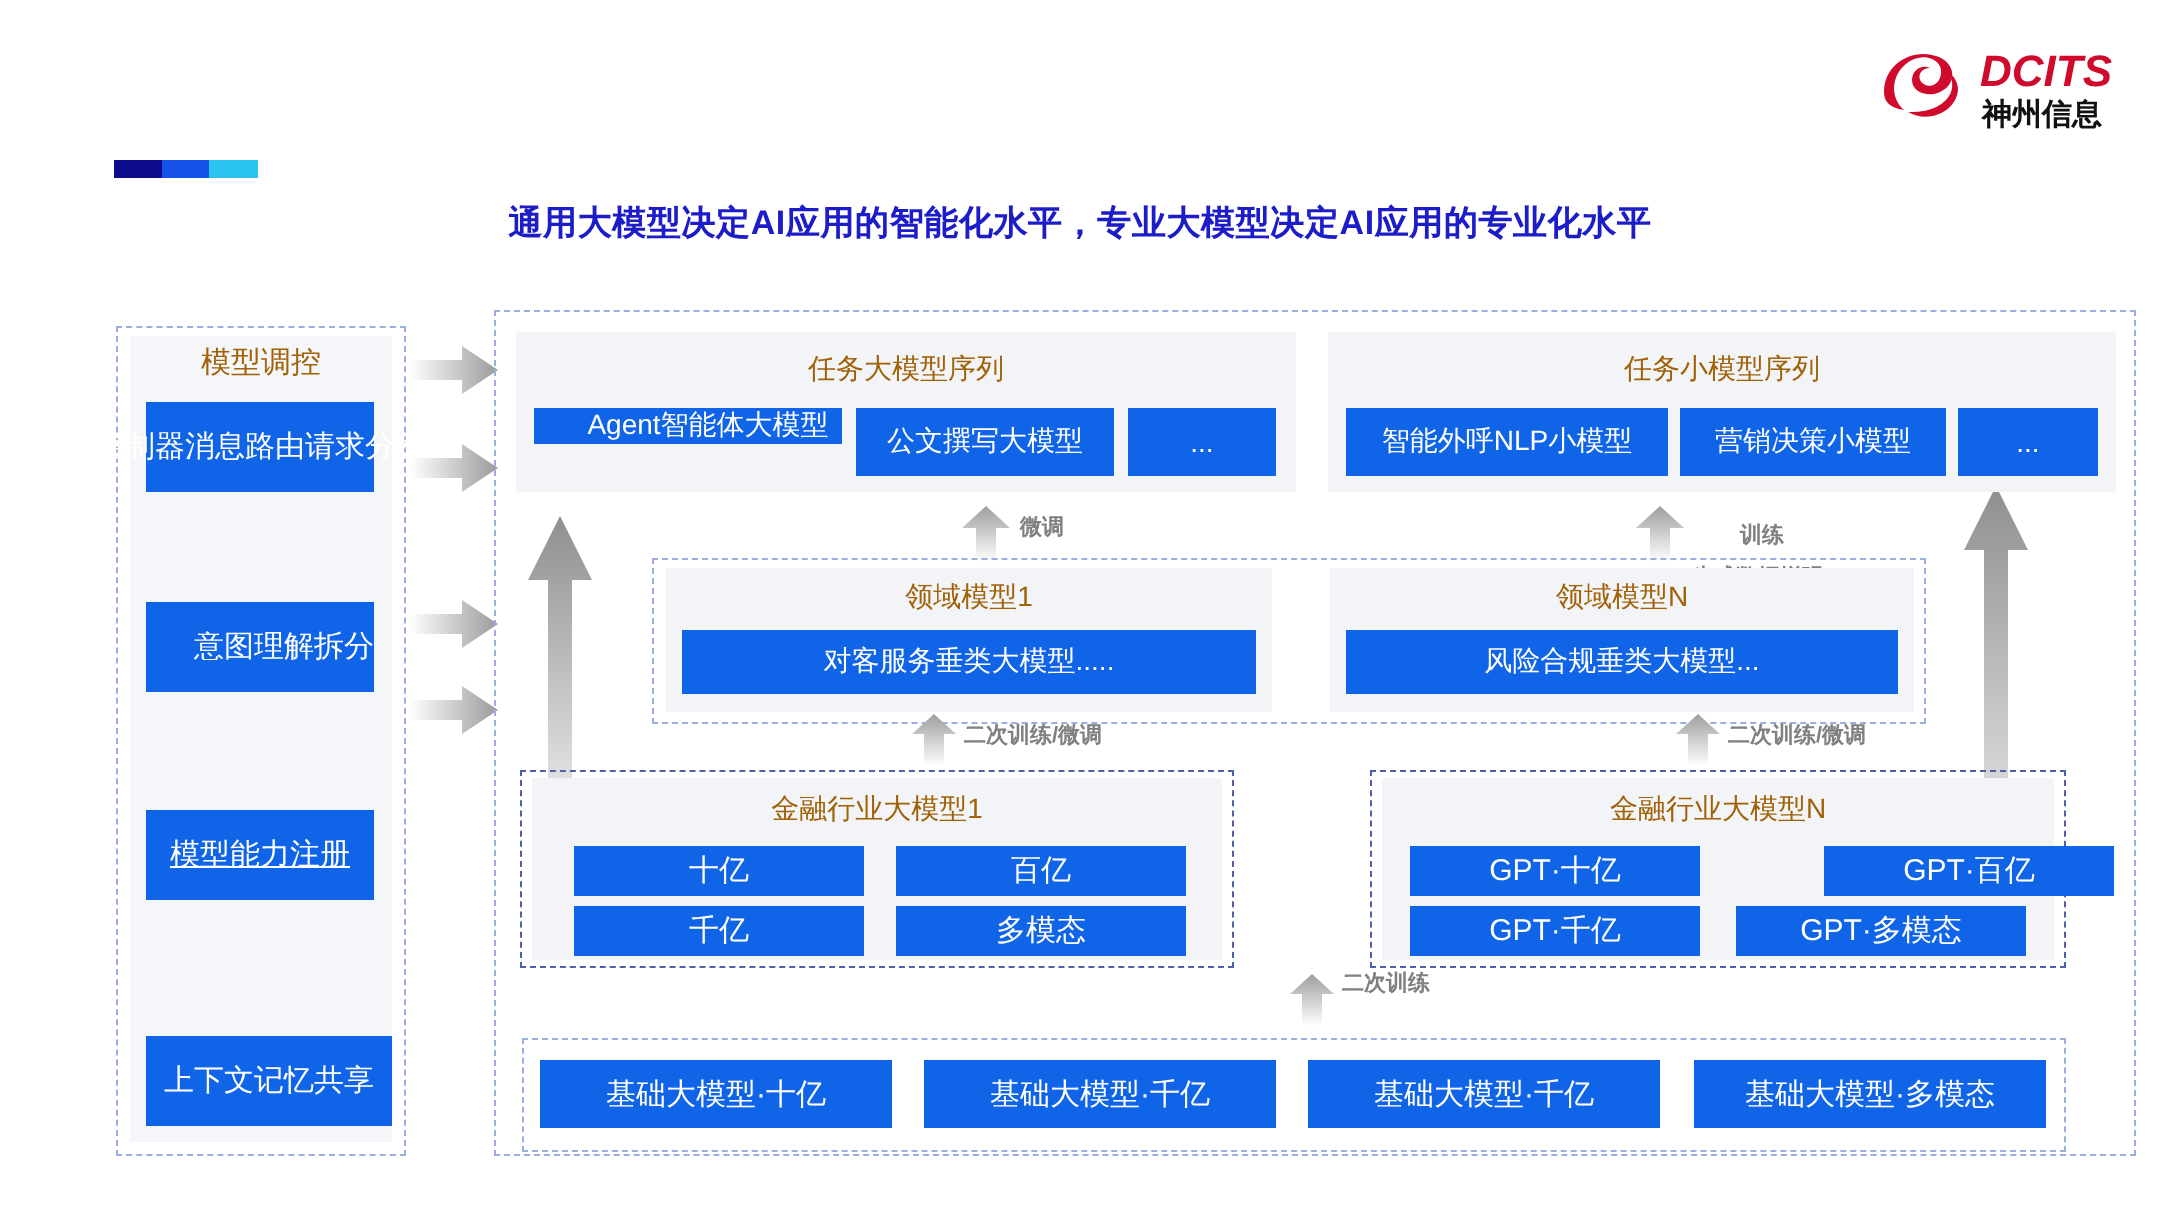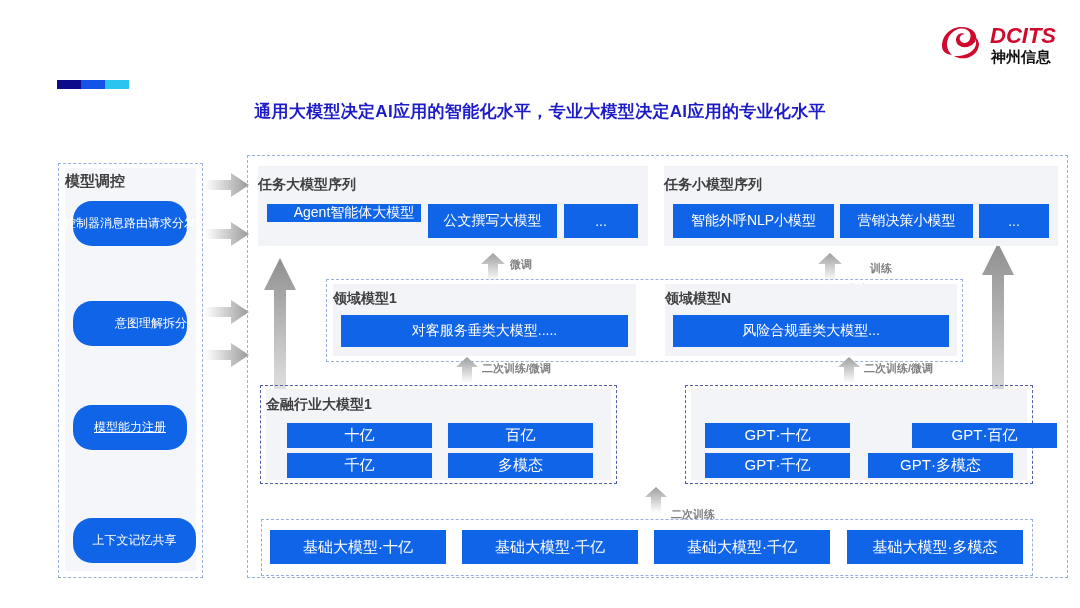--- a/index.html
+++ b/index.html
@@ -39,33 +39,33 @@
     box-sizing:border-box;
   }
   .dash-dark{border-color:#4f5fa8;}
   .panel{
     position:absolute;
     background:#f2f4f8;
     box-sizing:border-box;
   }
   .panel-title{
     position:absolute;left:0;right:0;
-    text-align:left;font-size:14px;font-weight:bold;color:#404040;
+    text-align:center;font-size:14px;font-weight:normal;color:#a16207;
     white-space:nowrap;
   }
   .bbox{
     position:absolute;
     background:#1064e8;
     color:#ffffff;
     display:flex;align-items:center;justify-content:center;
     font-size:14px;
     box-sizing:border-box;
     white-space:nowrap;
   }
-  .bbox.sm{font-size:12px;border-radius:19px;}
+  .bbox.sm{font-size:15px;}
   .bbox.lg{font-size:15px;}
 
   
   .arr-up{position:absolute;}
   .arr-right{position:absolute;}
   .cap{
     position:absolute;font-size:11px;color:#808080;white-space:nowrap;
     font-weight:bold;line-height:13px;
   }
   .cap.ctr{text-align:center;}
@@ -278,20 +278,21 @@
   </div>
   <div class="bbox lg" style="left:287px;top:453px;width:145px;height:25px;">
     <span>千亿</span>
   </div>
   <div class="bbox lg" style="left:448px;top:453px;width:145px;height:25px;">
     <span>多模态</span>
   </div>
 
   <div class="dash dash-dark" style="left:685px;top:385px;width:348px;height:99px;"></div>
   <div class="panel" style="left:691px;top:389px;width:336px;height:91px;"></div>
+  <div class="panel-title" style="left:691px;top:396px;width:336px;">金融行业大模型N</div>
   <div class="bbox lg" style="left:705px;top:423px;width:145px;height:25px;">
     <span>GPT·十亿</span>
   </div>
   <div class="bbox lg" style="left:868px;top:423px;width:145px;height:25px;margin-left:44px;">
     <span>GPT·百亿</span>
   </div>
   <div class="bbox lg" style="left:705px;top:453px;width:145px;height:25px;">
     <span>GPT·千亿</span>
   </div>
   <div class="bbox lg" style="left:868px;top:453px;width:145px;height:25px;">
@@ -302,21 +303,21 @@
     <svg width="22" height="26" viewBox="0 0 22 26">
       <defs>
           <linearGradient id="sg5" x1="0" y1="1" x2="0" y2="0">
         <stop offset="0" stop-color="#ffffff"></stop>
             <stop offset="1" stop-color="#9e9e9e"></stop>
           </linearGradient>
         </defs>
       <path d="M6 26 L6 10 L0 10 L11 0 L22 10 L16 10 L16 26 Z" fill="url(#sg5)"></path>
     </svg>
   </div>
-  <div class="cap" style="left:671px;top:508px;">二次训练</div>
+  <div class="cap" style="left:671px;top:486px;">二次训练</div>
 
   <div class="dash" style="left:261px;top:519px;width:772px;height:57px;"></div>
   <div class="bbox lg" style="left:270px;top:530px;width:176px;height:34px;">
     <span>基础大模型·十亿</span>
   </div>
   <div class="bbox lg" style="left:462px;top:530px;width:176px;height:34px;">
     <span>基础大模型·千亿</span>
   </div>
   <div class="bbox lg" style="left:654px;top:530px;width:176px;height:34px;">
     <span>基础大模型·千亿</span>

